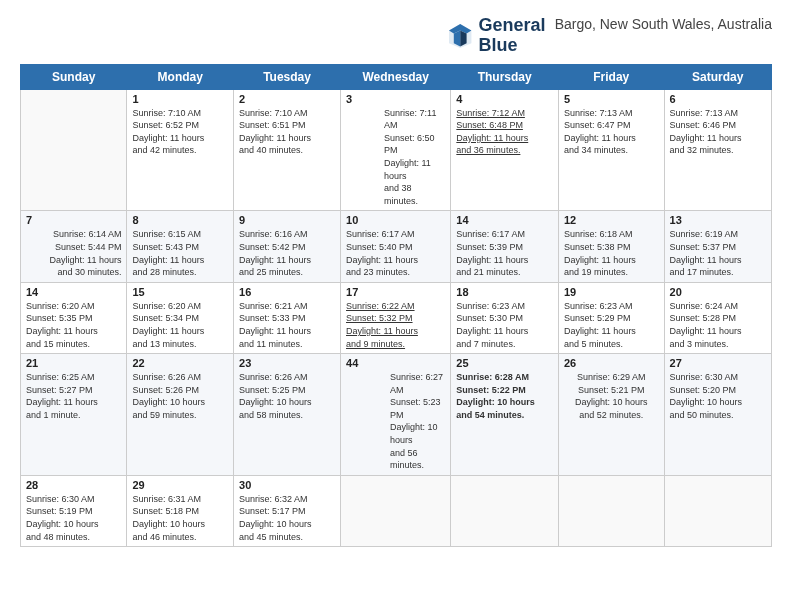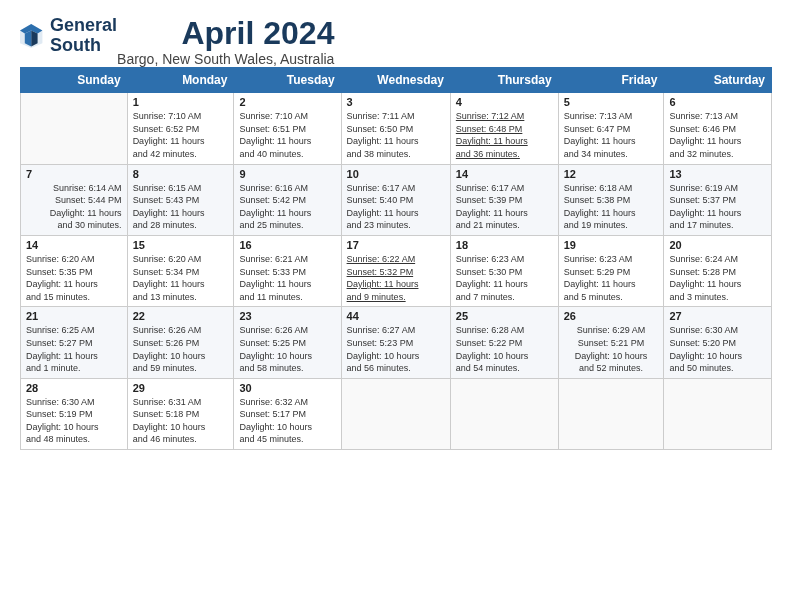--- a/index.html
+++ b/index.html
@@ -10,23 +10,24 @@
       background: #fff;
       overflow: hidden;
     }
     .page {
       width: 792px;
       height: 612px;
       padding: 16px 20px 12px 20px;
     }
     .header {
       display: flex;
-      justify-content: flex-start;
+      justify-content: flex-end;
       align-items: flex-start;
-      margin-bottom: 0;
+      margin-bottom: 8px;
+      gap: 9px;
     }
     .logo {
       display: flex;
       align-items: center;
       gap: 2px;
     }
     .logo-text {
       font-size: 18px;
       font-weight: bold;
       color: #1a3a5c;
@@ -57,21 +58,21 @@
       width: 100%;
       border-collapse: collapse;
       border: 1px solid #ccc;
     }
     .calendar th {
       background: #2d6fad;
       color: #fff;
       font-size: 12px;
       font-weight: bold;
       padding: 5px 6px;
-      text-align: right;
+      text-align: center;
       border: 1px solid #2d6fad;
     }
     .calendar td {
       vertical-align: top;
       border: 1px solid #ccc;
       padding: 3px 5px;
       width: 113px;
       min-height: 80px;
       font-size: 9.5px;
       color: #333;
@@ -106,25 +107,24 @@
   <div class="header">
     <div class="logo">
       <svg class="logo-icon" viewBox="0 0 30 34" xmlns="http://www.w3.org/2000/svg">
         <polygon points="14,2 28,10 28,26 14,32 0,26 0,10" fill="#2d6fad" opacity="0.15"></polygon>
         <polygon points="14,2 28,10 22,14 14,10 6,14 0,10" fill="#2d6fad"></polygon>
         <polygon points="14,10 22,14 22,26 14,30" fill="#1a3a5c"></polygon>
         <polygon points="14,10 6,14 6,26 14,30" fill="#2d6fad"></polygon>
       </svg>
       <div class="logo-text">
         <span>General</span>
-        <span>South</span>
+        <span>Blue</span>
       </div>
     </div>
     <div class="title-block">
-      <div class="month-title">April 2024</div>
       <div class="location">Bargo, New South Wales, Australia</div>
     </div>
   </div>
 
   <table class="calendar">
     <thead>
       <tr>
       <th>Sunday</th>
           <th>Monday</th>
           <th>Tuesday</th>
@@ -146,21 +146,21 @@
           </td>
           <td>
             <span class="day-num">2</span>
             <div class="day-info" style="white-space: pre-line;">Sunrise: 7:10 AM
 Sunset: 6:51 PM
 Daylight: 11 hours
 and 40 minutes.</div>
           </td>
           <td>
             <span class="day-num">3</span>
-            <div class="day-info" style="white-space: pre-line;">Sunrise: 7:11 AM
+            <div class="day-info" style="white-space: pre-line; margin-left: 38px;">Sunrise: 7:11 AM
 Sunset: 6:50 PM
 Daylight: 11 hours
 and 38 minutes.</div>
           </td>
           <td>
             <span class="day-num">4</span>
             <div class="day-info" style="white-space: pre-line; text-decoration: underline;">Sunrise: 7:12 AM
 Sunset: 6:48 PM
 Daylight: 11 hours
 and 36 minutes.</div>
@@ -299,28 +299,28 @@
           </td>
           <td>
             <span class="day-num">23</span>
             <div class="day-info" style="white-space: pre-line;">Sunrise: 6:26 AM
 Sunset: 5:25 PM
 Daylight: 10 hours
 and 58 minutes.</div>
           </td>
           <td>
             <span class="day-num">44</span>
-            <div class="day-info" style="white-space: pre-line;">Sunrise: 6:27 AM
+            <div class="day-info" style="white-space: pre-line; margin-left: 44px;">Sunrise: 6:27 AM
 Sunset: 5:23 PM
 Daylight: 10 hours
 and 56 minutes.</div>
           </td>
           <td>
             <span class="day-num">25</span>
-            <div class="day-info" style="white-space: pre-line;">Sunrise: 6:28 AM
+            <div class="day-info" style="white-space: pre-line; font-weight: bold;">Sunrise: 6:28 AM
 Sunset: 5:22 PM
 Daylight: 10 hours
 and 54 minutes.</div>
           </td>
           <td>
             <span class="day-num">26</span>
             <div class="day-info" style="white-space: pre-line; text-align: center;">Sunrise: 6:29 AM
 Sunset: 5:21 PM
 Daylight: 10 hours
 and 52 minutes.</div>

